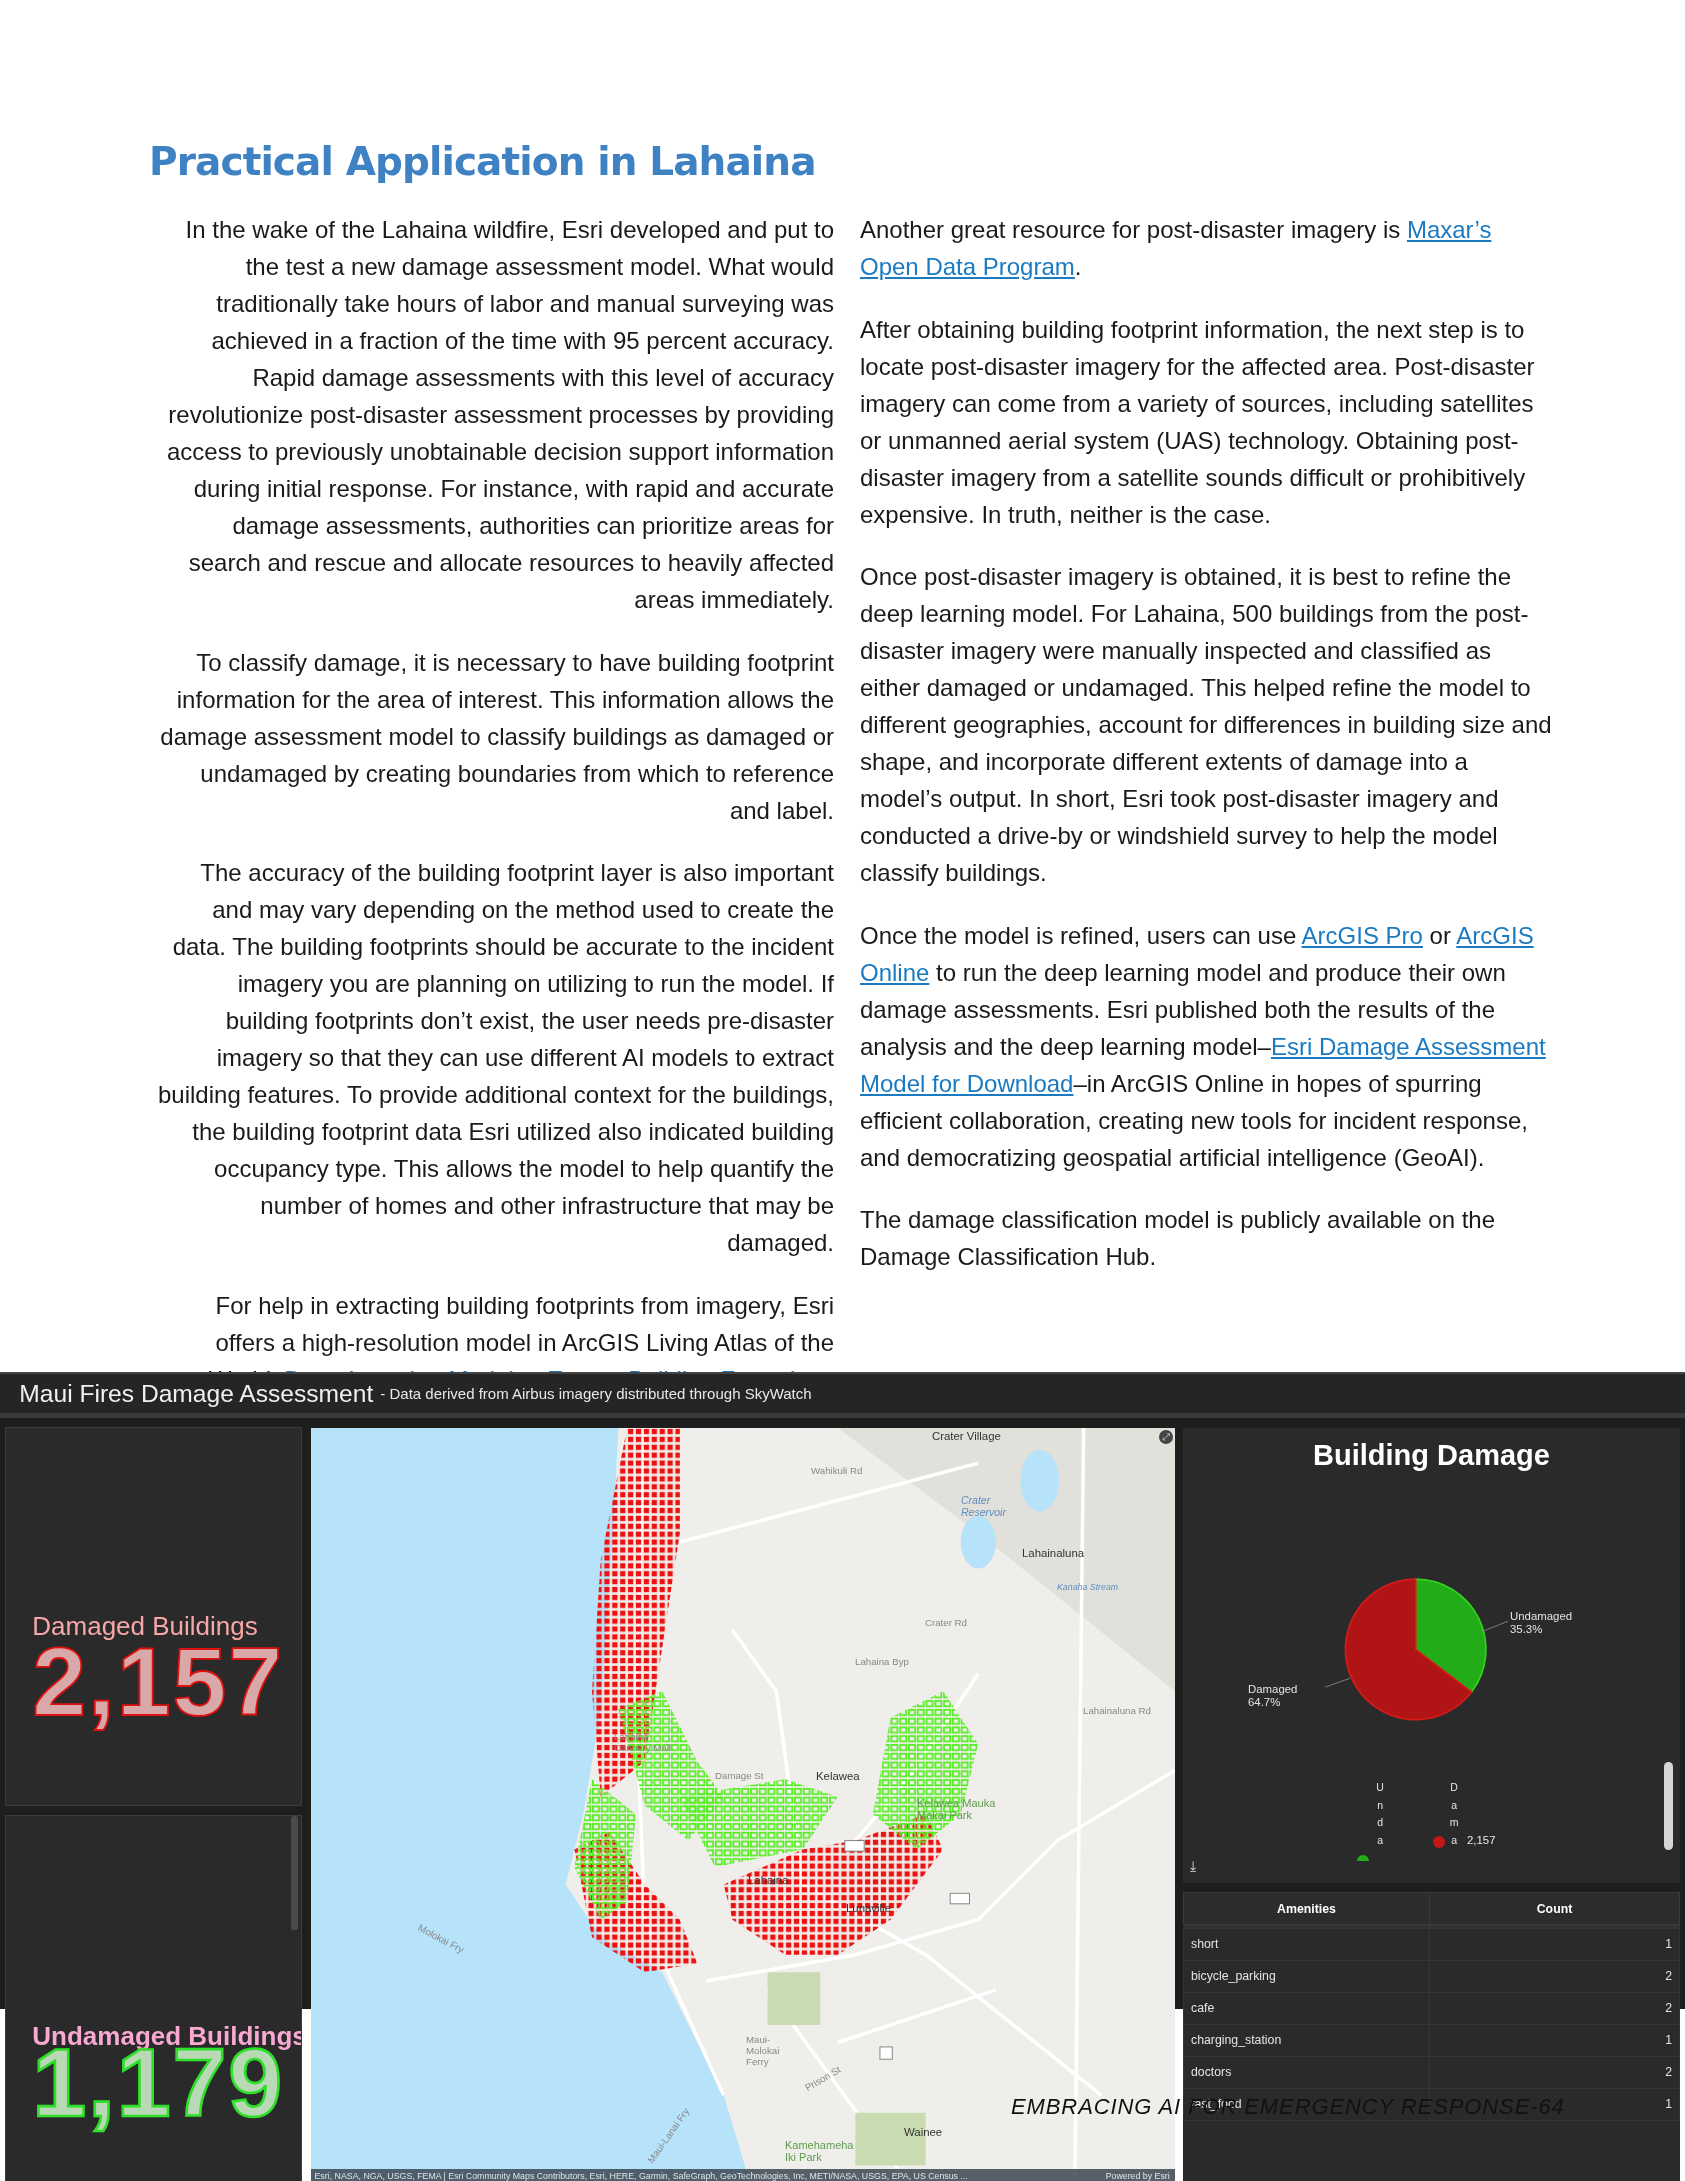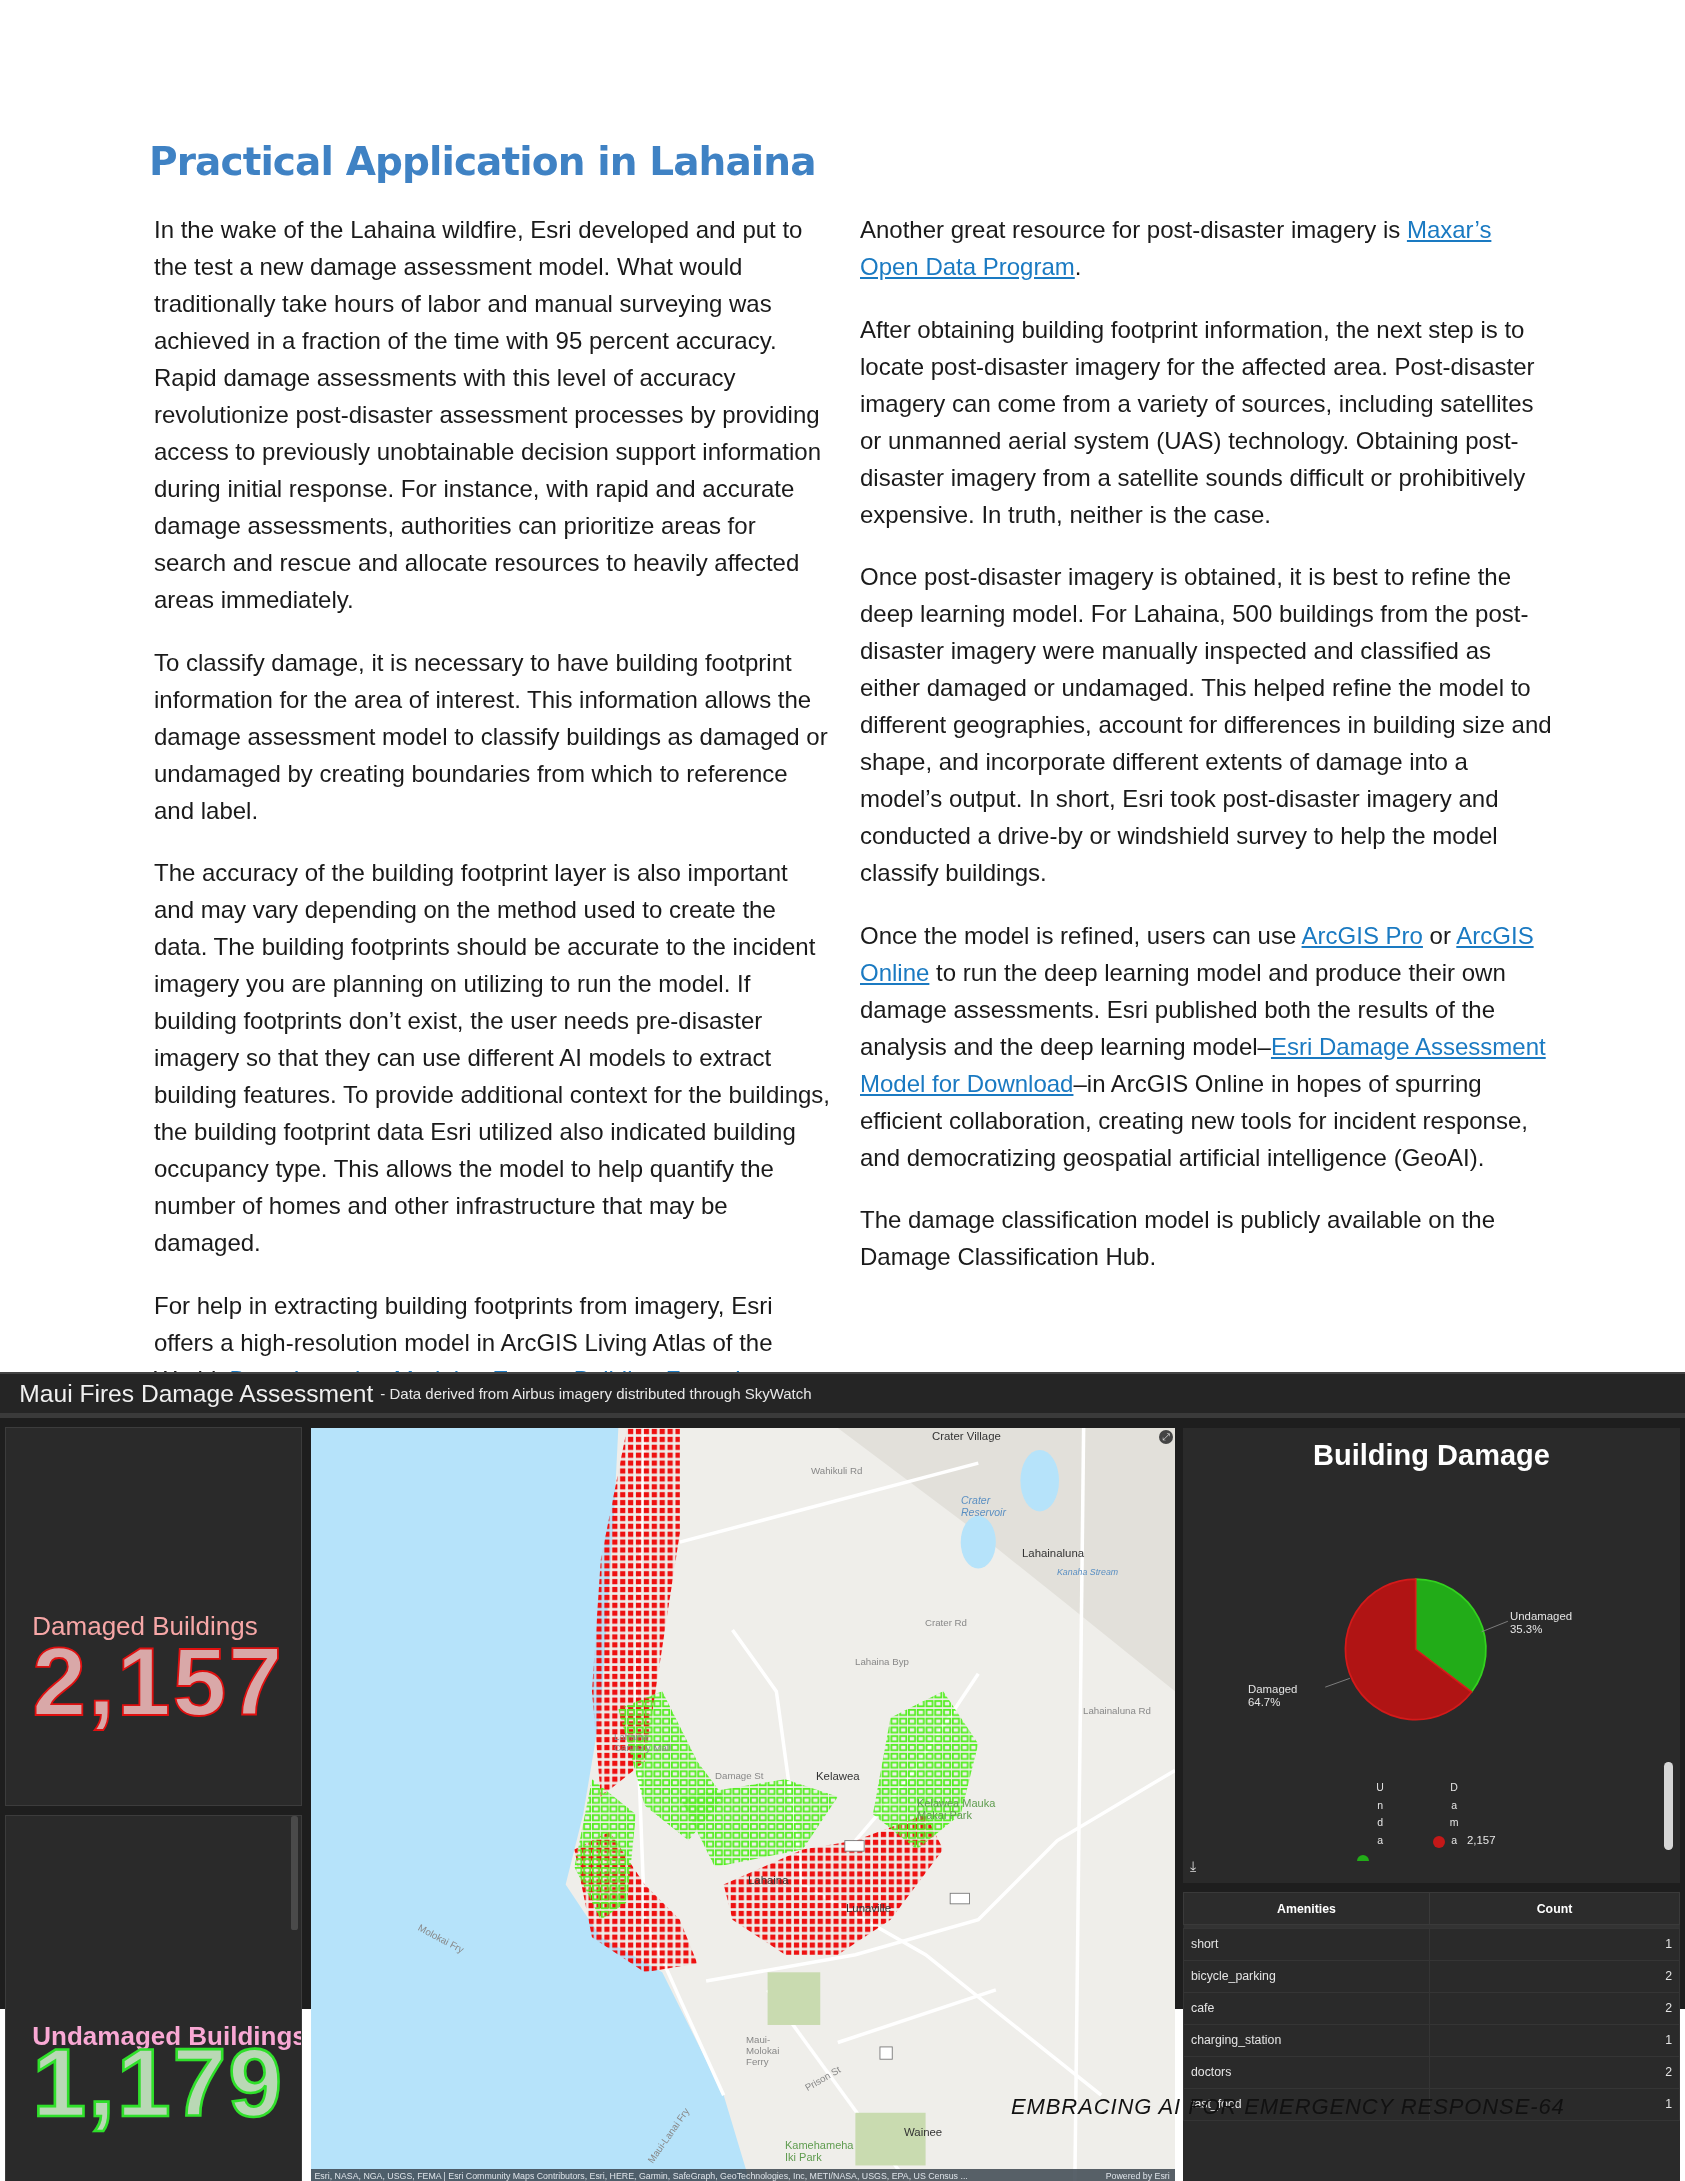--- a/index.html
+++ b/index.html
@@ -5,21 +5,21 @@
   * { box-sizing: border-box; margin: 0; padding: 0; }
   html, body { width: 1685px; height: 2181px; background: #ffffff; overflow: hidden; }
   body { position: relative; font-family: "Liberation Sans", sans-serif; color: #1a1a1a; }
 
   .title {
     position: absolute; left: 149px; top: 139px;
     font-family: "DejaVu Sans", sans-serif; font-weight: bold;
     font-size: 39px; color: #3f82c4; letter-spacing: -0.9px;
   }
   .col { position: absolute; top: 211px; width: 680px; font-size: 24px; line-height: 37px; color: #1a1a1a; }
-  .col.left { left: 154px; }
+  .col.left { left: 154px; text-align: right; }
   .col.right { left: 860px; width: 693px; }
   .col p { margin-bottom: 25.5px; }
   .col a { color: #1a7ac2; text-decoration: underline; }
 
   
   .dash {
     position: absolute; left: 0; top: 1372px; width: 1685px; height: 637px;
     background: #1e1e1e; border-top: 2.6px solid #444;
   }
   .dash-header {
@@ -153,21 +153,21 @@
       <rect x="620" y="780" width="80" height="60" fill="#c9dbb0"></rect>
 
       <rect x="608" y="470" width="22" height="12" fill="#fff" stroke="#777"></rect>
       <rect x="728" y="530" width="22" height="12" fill="#fff" stroke="#777"></rect>
       <rect x="648" y="705" width="14" height="14" fill="#fff" stroke="#777"></rect>
     </svg>
     <span class="map-label" style="left:621px;top:1.8px;">Crater Village</span>
     <span class="map-label road" style="left:500px;top:37px;">Wahikuli Rd</span>
     <span class="map-label water" style="left:650px;top:66px;width:53px;white-space:normal;">Crater Reservoir</span>
     <span class="map-label" style="left:711px;top:119px;">Lahainaluna</span>
-    <span class="map-label water" style="left:746px;top:139px;font-size:8.8px;">Kanaha Stream</span>
+    <span class="map-label water" style="left:746px;top:154px;font-size:8.8px;">Kanaha Stream</span>
     <span class="map-label road" style="left:614px;top:189px;">Crater Rd</span>
     <span class="map-label road" style="left:544px;top:228px;">Lahaina Byp</span>
     <span class="map-label road" style="left:772px;top:277px;">Lahainaluna Rd</span>
     <span class="map-label road" style="left:303px;top:303px;width:61px;white-space:normal;">Lahaina Cannery Mall</span>
     <span class="map-label road" style="left:404px;top:342px;">Damage St</span>
     <span class="map-label" style="left:505px;top:342px;">Kelawea</span>
     <span class="map-label park" style="left:606px;top:369px;width:79px;white-space:normal;">Kelawea Mauka Makai Park</span>
     <span class="map-label" style="left:437px;top:446px;">Lahaina</span>
     <span class="map-label" style="left:535px;top:474px;">Lunaville</span>
     <span class="map-label road" style="left:105px;top:505px;transform:rotate(28deg);">Molokai Fry</span>

